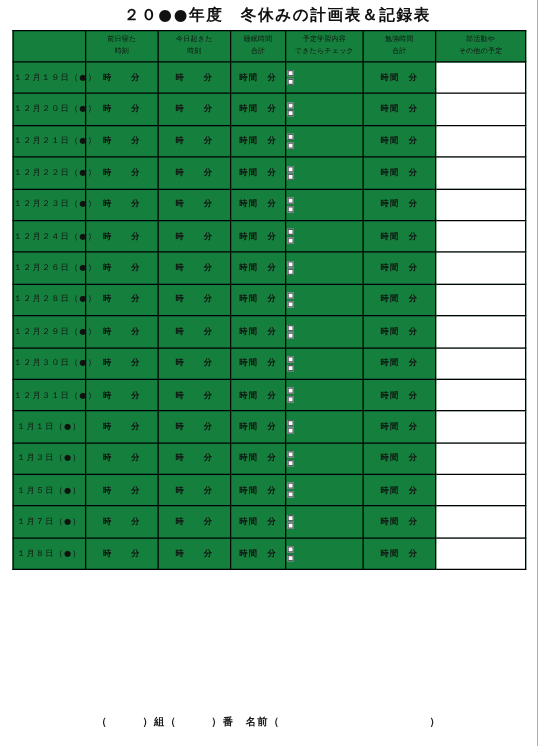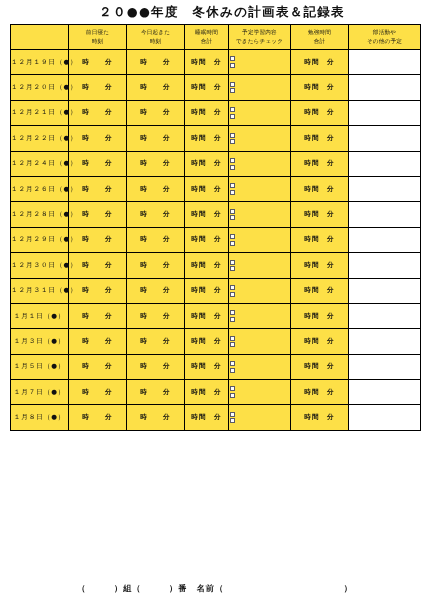--- a/index.html
+++ b/index.html
@@ -43,21 +43,21 @@
   
   .table-wrap {
     padding: 0 10px 0 10px;
     box-sizing: border-box;
     width: 430px;
   }
   table.plan {
     border-collapse: collapse;
     width: 410px;
     table-layout: fixed;
-    background: #fde047;
+    background: #15803d;
   }
   table.plan th,
   table.plan td {
     border: 1px solid #000000;
     padding: 0;
     margin: 0;
     vertical-align: middle;
     font-weight: normal;
   }
 
@@ -116,21 +116,21 @@
     display: block;
     margin: 1.6px 0 1.6px 1px;
     box-sizing: border-box;
   }
   td.club-cell { background: #fff; }
 
   
   .footer-wrap {
     position: absolute;
     left: 0;
-    bottom: 3px;
+    bottom: 14px;
     width: 430px;
     display: flex;
     justify-content: center;
   }
   .footer-line {
     font-size: 8.2px;
     letter-spacing: 1px;
     white-space: pre;
     font-weight: bold;
     color: #1a1a1a;
@@ -231,20 +231,32 @@
             <td class="unit-cell"><span class="units">時　　分</span></td>
             <td class="unit-cell"><span class="units">時間　分</span></td>
             <td class="check-cell">
               <span class="cbox"></span>
               <span class="cbox"></span>
             </td>
             <td class="unit-cell"><span class="units">時間　分</span></td>
             <td class="club-cell"></td>
           </tr>
           <tr>
+            <td class="date-cell">１２月２３日（●）</td>
+            <td class="unit-cell"><span class="units">時　　分</span></td>
+            <td class="unit-cell"><span class="units">時　　分</span></td>
+            <td class="unit-cell"><span class="units">時間　分</span></td>
+            <td class="check-cell">
+              <span class="cbox"></span>
+              <span class="cbox"></span>
+            </td>
+            <td class="unit-cell"><span class="units">時間　分</span></td>
+            <td class="club-cell"></td>
+          </tr>
+          <tr>
             <td class="date-cell">１２月２４日（●）</td>
             <td class="unit-cell"><span class="units">時　　分</span></td>
             <td class="unit-cell"><span class="units">時　　分</span></td>
             <td class="unit-cell"><span class="units">時間　分</span></td>
             <td class="check-cell">
               <span class="cbox"></span>
               <span class="cbox"></span>
             </td>
             <td class="unit-cell"><span class="units">時間　分</span></td>
             <td class="club-cell"></td>

